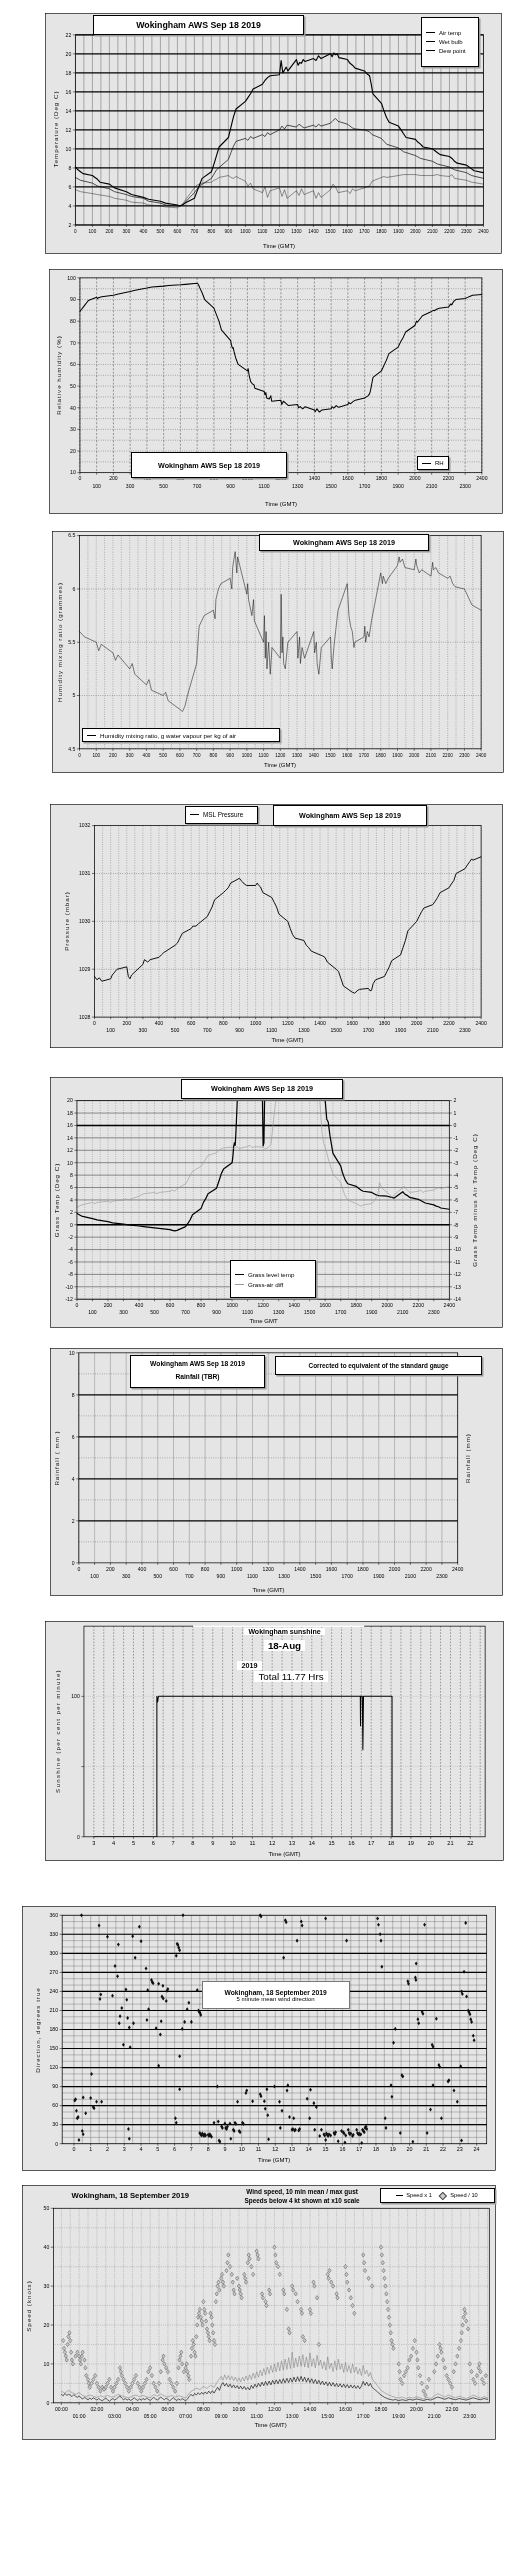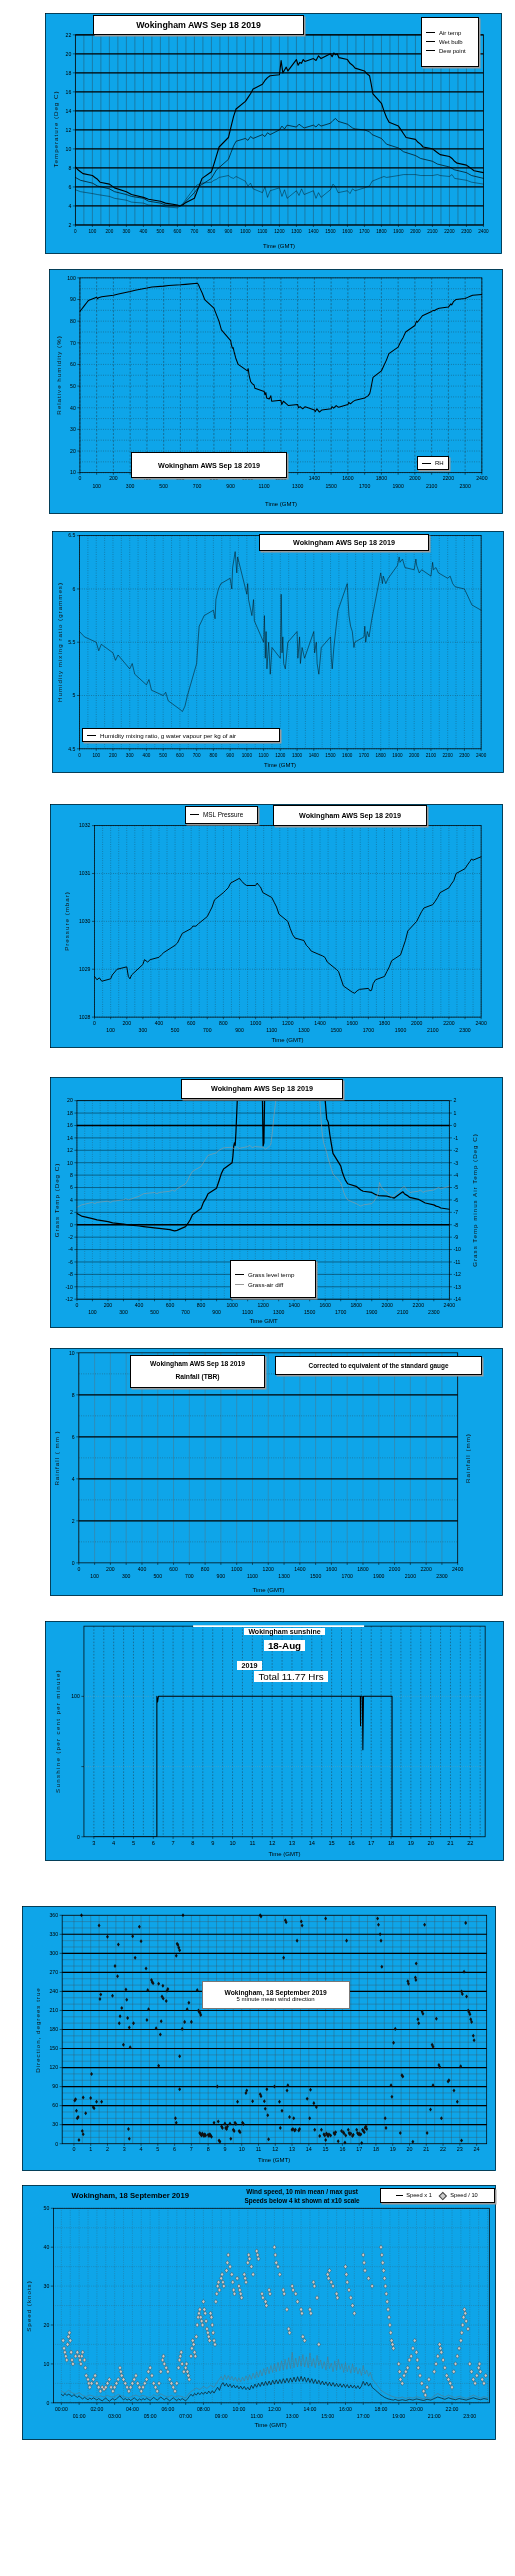--- a/index.html
+++ b/index.html
@@ -1,18 +1,18 @@
 <!DOCTYPE html>
 <html style="font-size:8.2px"><head>
 <meta charset="utf-8">
 <style>
   html,body{margin:0;padding:0;background:#fff}
   #page{position:relative;width:515px;height:2576px;background:#fff;
         font-family:"Liberation Sans",sans-serif;color:#000;overflow:hidden}
-  .panel{position:absolute;background:#0ea5e9}
+  .panel{position:absolute;background:#e5e5e5}
   .panel svg{position:absolute;left:0;top:0;display:block}
   svg text{font-family:"Liberation Sans",sans-serif;fill:#000}
   .box{position:absolute;background:#fff;border:0.5px solid #000;box-shadow:1.5px 1.5px 0 #9a9a9a;
        text-align:center;box-sizing:border-box}
   .titlebox{font-weight:bold;display:flex;flex-direction:column;justify-content:center}
   .legend{display:flex;flex-direction:column;justify-content:center;align-items:flex-start;padding:2.1px 4.1px}
   .legend.h{flex-direction:row;align-items:center;justify-content:center;gap:7.2px}
   .li{display:flex;align-items:center;font-size:6px;margin:1.5px 0;white-space:nowrap}
   .lm{display:inline-block;width:9.3px;height:0;border-top:1px solid #000;margin-right:3.6px}
   .dm{display:inline-block;width:3.6px;height:3.6px;background:#ccc;border:0.5px solid #444;

